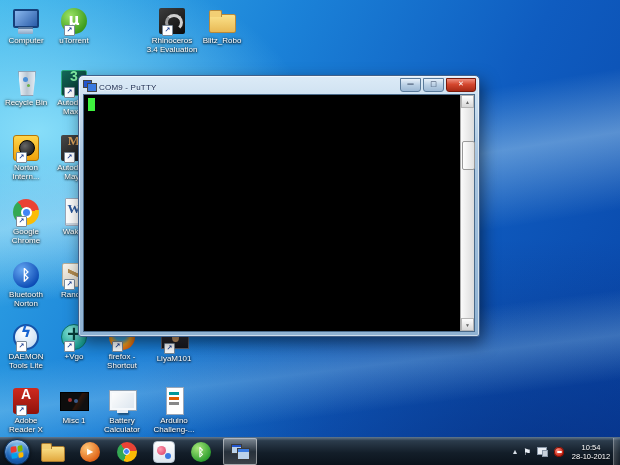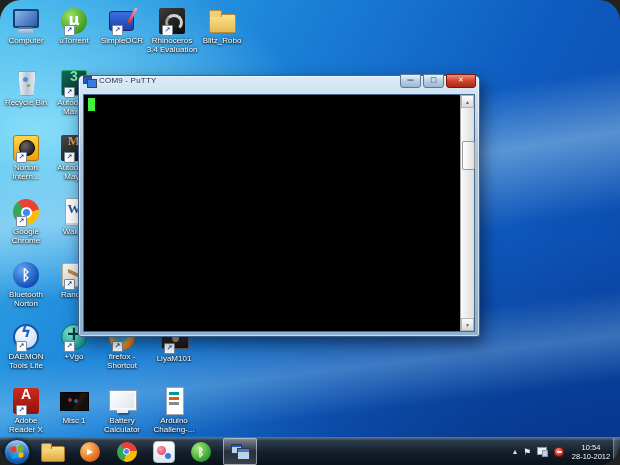--- a/index.html
+++ b/index.html
@@ -1,17 +1,17 @@
 <!DOCTYPE html>
 <html><head>
 <meta charset="utf-8">
 <style>
   html,body{margin:0;padding:0;background:#222;}
   #screen{position:relative;width:620px;height:465px;overflow:hidden;
-    font-family:"Liberation Sans","DejaVu Sans",sans-serif;border-radius:21px;-webkit-font-smoothing:antialiased;}
+    font-family:"Liberation Sans","DejaVu Sans",sans-serif;-webkit-font-smoothing:antialiased;}
 
   
   .desktop{position:absolute;left:0;top:0;right:0;bottom:27px;overflow:hidden;
     background:
       radial-gradient(ellipse 420px 260px at 6% 30%, rgba(140,225,250,.95), rgba(140,225,250,0) 65%),
       radial-gradient(ellipse 760px 420px at 88% 112%, rgba(5,35,110,.6), rgba(5,35,110,0) 60%),
       linear-gradient(118deg,#38b2ea 0%,#1b82d8 35%,#0f5cc0 65%,#0946a8 100%);}
   .desktop::before{content:"";position:absolute;left:-60px;right:-60px;top:118px;height:140px;
     transform:rotate(-9deg);
     background:linear-gradient(rgba(255,255,255,0),rgba(215,246,255,.38) 45%,rgba(255,255,255,0));}
@@ -131,21 +131,21 @@
   .ic-ard::before{content:"";position:absolute;left:7px;top:1px;width:16px;height:26px;
     background:#fff;border:1px solid #9aa7b8;}
   .ic-ard::after{content:"";position:absolute;left:10px;top:6px;width:10px;height:3px;
     background:#00979c;box-shadow:0 5px 0 #e05c00,0 10px 0 #888;}
 
   
   .window{position:absolute;left:78px;top:75px;width:400px;height:260px;z-index:10;
     background:linear-gradient(#dcebf7,#aac6e0 30%,#8fb2d2);
     border:1px solid #41608a;border-radius:5px 5px 3px 3px;
     box-shadow:3px 6px 16px rgba(0,0,0,.5),inset 0 0 0 1px rgba(255,255,255,.55);}
-  .titlebar{height:16px;display:flex;align-items:flex-start;padding:0 3px;cursor:default;}
+  .titlebar{height:16px;display:flex;align-items:flex-end;padding:0 3px;cursor:default;}
   .putty-ic{position:relative;width:13px;height:12px;margin:0 3px 0 1px;}
   .putty-ic i{position:absolute;border:1px solid #444;background:#2255cc;}
   .putty-ic i:first-child{left:0;top:0;width:7px;height:6px;}
   .putty-ic i:last-child{left:4px;top:3px;width:8px;height:7px;background:#3a7ae0;}
   .wtitle{flex:1;font-size:8px;color:#17264a;letter-spacing:.2px;
     text-shadow:0 1px 0 rgba(255,255,255,.6);white-space:nowrap;overflow:hidden;}
   .wbtns{display:flex;gap:2px;margin-top:-2px;}
   .wbtn{height:12px;border-radius:0 0 3px 3px;text-align:center;cursor:pointer;
     font:bold 7px/11px "DejaVu Sans",sans-serif;color:#2a3a55;
     background:linear-gradient(#e8f1fa,#b9cfe4 50%,#9cb8d4);border:1px solid #5a7a9a;width:19px;}
@@ -232,26 +232,20 @@
     <div class="dicon" style="left:2px;top:6px">
       <span class="ic ic-computer"></span>
       <span class="dlabel">Computer</span>
     </div>
     <div class="dicon" style="left:50px;top:6px">
       <span class="ic ic-ut">
           <span class="sc"></span>
         </span>
       <span class="dlabel">uTorrent</span>
     </div>
-    <div class="dicon" style="left:98px;top:6px">
-      <span class="ic ic-ocr">
-          <span class="sc"></span>
-        </span>
-      <span class="dlabel">SimpleOCR</span>
-    </div>
     <div class="dicon" style="left:146px;top:6px;width:52px">
       <span class="ic ic-rhino">
           <span class="sc"></span>
         </span>
       <span class="dlabel">Rhinoceros 3.4 Evaluation</span>
     </div>
     <div class="dicon" style="left:198px;top:6px">
       <span class="ic ic-folder"></span>
       <span class="dlabel">Blitz_Robo</span>
     </div>

